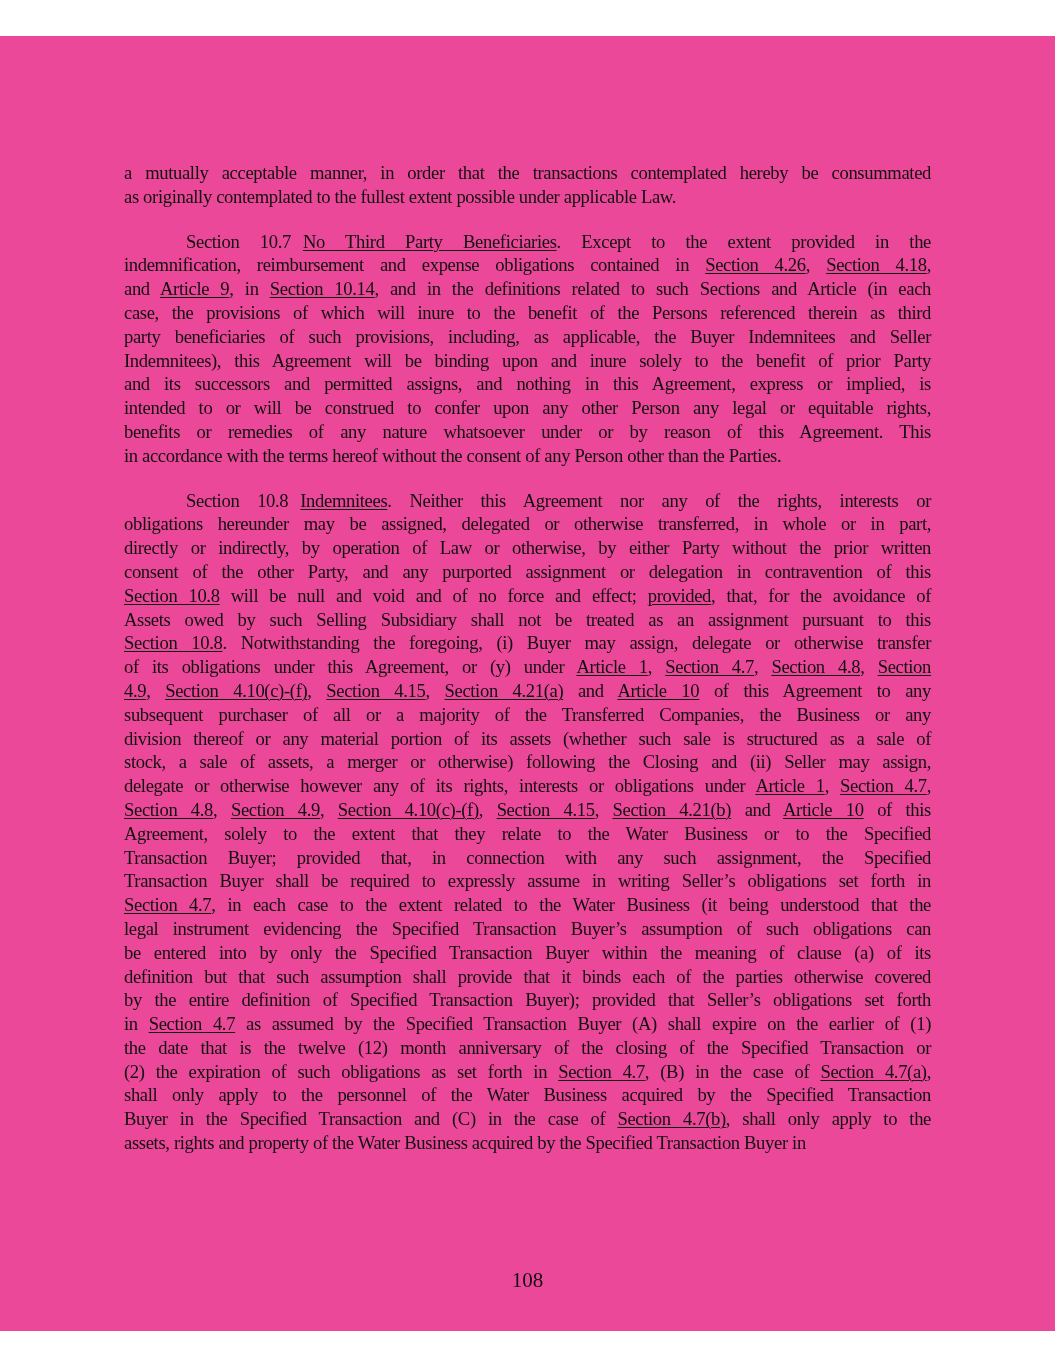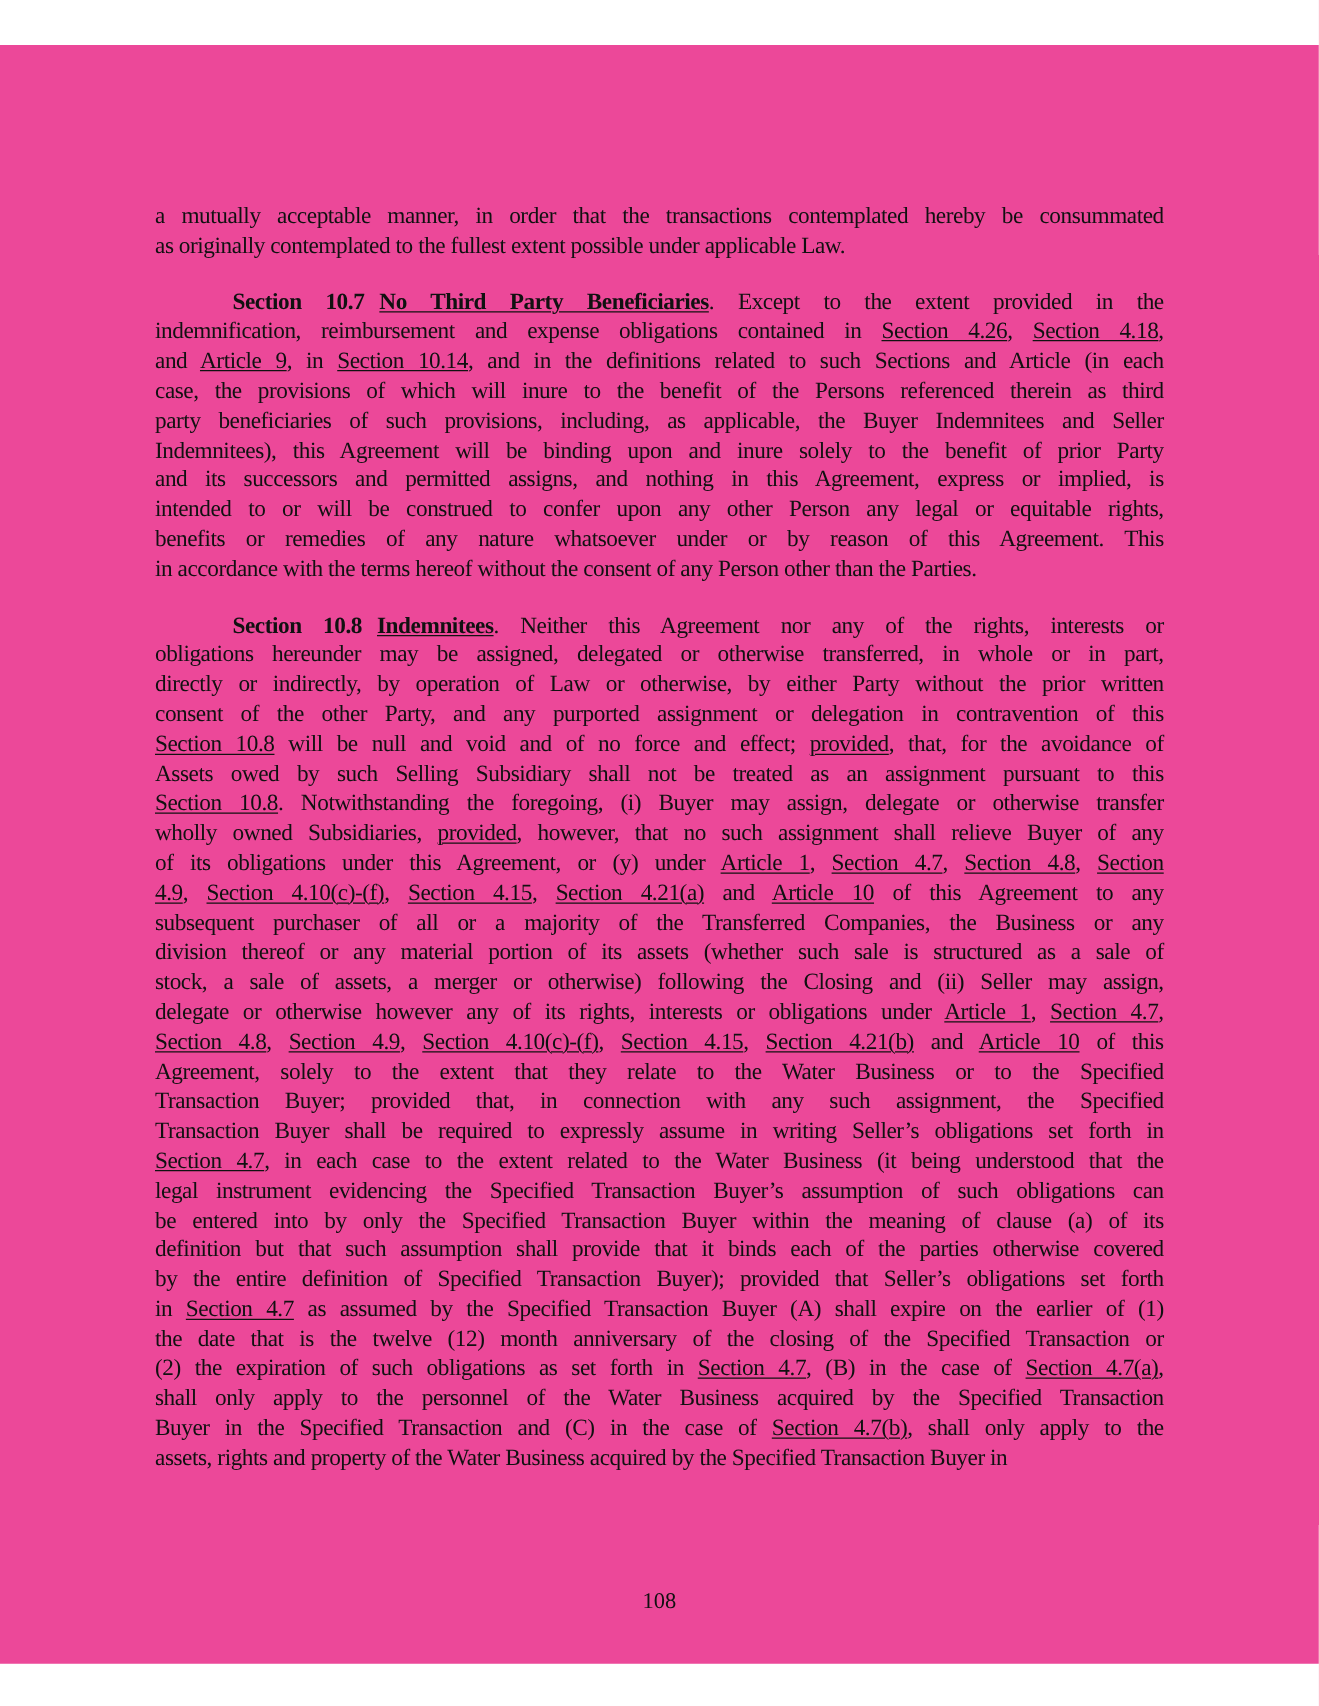--- a/index.html
+++ b/index.html
@@ -17,25 +17,25 @@
   .line {
     display: block; height: 23.8px; line-height: 23.8px;
     font-size: 18.6px; white-space: nowrap;
     text-align: justify; text-align-last: justify;
     letter-spacing: -0.35px;
   }
   .line.last { text-align-last: left; }
   .line.indent { padding-left: 62px; }
   .gap { height: 21px; }
   .u { text-decoration: underline; text-underline-offset: 2px; text-decoration-thickness: 1px; }
-  .b { font-weight: bold; }
+  .b { font-weight: normal; }
   .sp { display: inline-block; width: 12px; }
   .page-number {
     position: absolute; left: 0; width: 1055px; top: 1232px;
-    text-align: center; font-size: 18px; line-height: 24px;
+    text-align: center; font-size: 21px; line-height: 24px;
   }
 </style>
 </head>
 <body>
 
 <div class="page">
   <div class="content">
     <div class="para">
         <span class="line"><span>a mutually acceptable manner, in order that the transactions contemplated hereby be consummated</span></span>
         <span class="line last"><span>as originally contemplated to the fullest extent possible under applicable Law.</span></span>
@@ -55,21 +55,20 @@
       </div>
     <div class="gap"></div>
     <div class="para">
         <span class="line indent"><span class="b">Section 10.8</span><span class="sp"></span><span class="b u">Indemnitees</span><span>. Neither this Agreement nor any of the rights, interests or</span></span>
         <span class="line"><span>obligations hereunder may be assigned, delegated or otherwise transferred, in whole or in part,</span></span>
         <span class="line"><span>directly or indirectly, by operation of Law or otherwise, by either Party without the prior written</span></span>
         <span class="line"><span>consent of the other Party, and any purported assignment or delegation in contravention of this</span></span>
         <span class="line"><span class="u">Section 10.8</span><span> will be null and void and of no force and effect; </span><span class="u">provided</span><span>, that, for the avoidance of</span></span>
         <span class="line"><span>Assets owed by such Selling Subsidiary shall not be treated as an assignment pursuant to this</span></span>
         <span class="line"><span class="u">Section 10.8</span><span>.  Notwithstanding the foregoing, (i) Buyer may assign, delegate or otherwise transfer</span></span>
-        <span class="line"><span>wholly owned Subsidiaries, </span><span class="u">provided</span><span>, however, that no such assignment shall relieve Buyer of any</span></span>
         <span class="line"><span>of its obligations under this Agreement, or (y) under </span><span class="u">Article 1</span><span>, </span><span class="u">Section 4.7</span><span>, </span><span class="u">Section 4.8</span><span>, </span><span class="u">Section</span></span>
         <span class="line"><span class="u">4.9</span><span>, </span><span class="u">Section 4.10(c)-(f)</span><span>, </span><span class="u">Section 4.15</span><span>, </span><span class="u">Section 4.21(a)</span><span> and </span><span class="u">Article 10</span><span> of this Agreement to any</span></span>
         <span class="line"><span>subsequent purchaser of all or a majority of the Transferred Companies, the Business or any</span></span>
         <span class="line"><span>division thereof or any material portion of its assets (whether such sale is structured as a sale of</span></span>
         <span class="line"><span>stock, a sale of assets, a merger or otherwise) following the Closing and (ii) Seller may assign,</span></span>
         <span class="line"><span>delegate or otherwise however any of its rights, interests or obligations under </span><span class="u">Article 1</span><span>, </span><span class="u">Section 4.7</span><span>,</span></span>
         <span class="line"><span class="u">Section 4.8</span><span>, </span><span class="u">Section 4.9</span><span>, </span><span class="u">Section 4.10(c)-(f)</span><span>, </span><span class="u">Section 4.15</span><span>, </span><span class="u">Section 4.21(b)</span><span> and </span><span class="u">Article 10</span><span> of this</span></span>
         <span class="line"><span>Agreement, solely to the extent that they relate to the Water Business or to the Specified</span></span>
         <span class="line"><span>Transaction Buyer; provided that, in connection with any such assignment, the Specified</span></span>
         <span class="line"><span>Transaction Buyer shall be required to expressly assume in writing Seller’s obligations set forth in</span></span>

